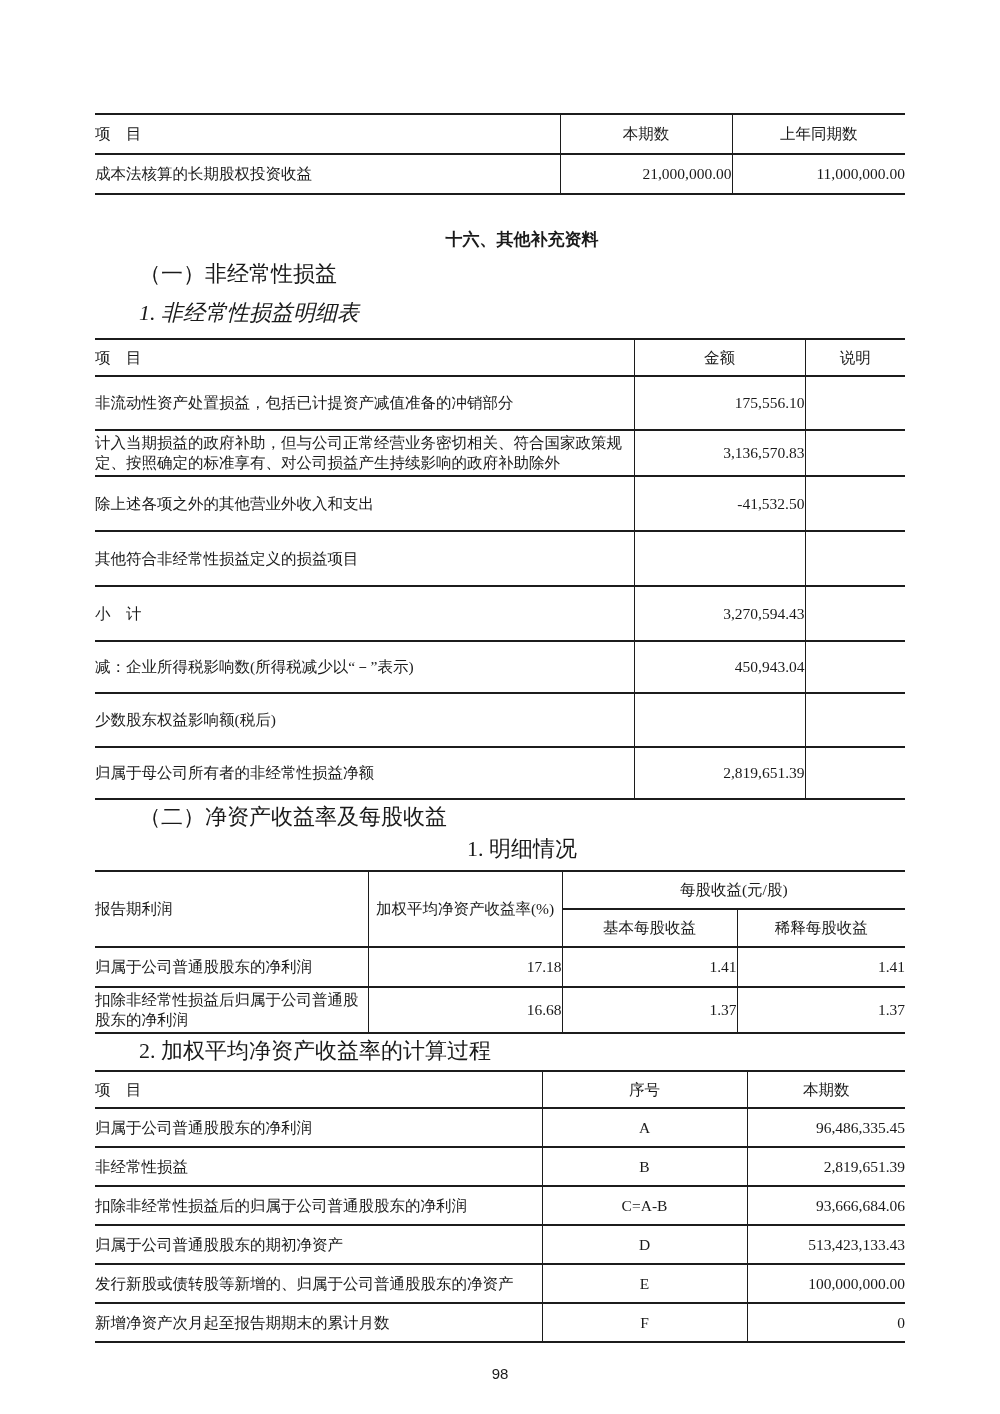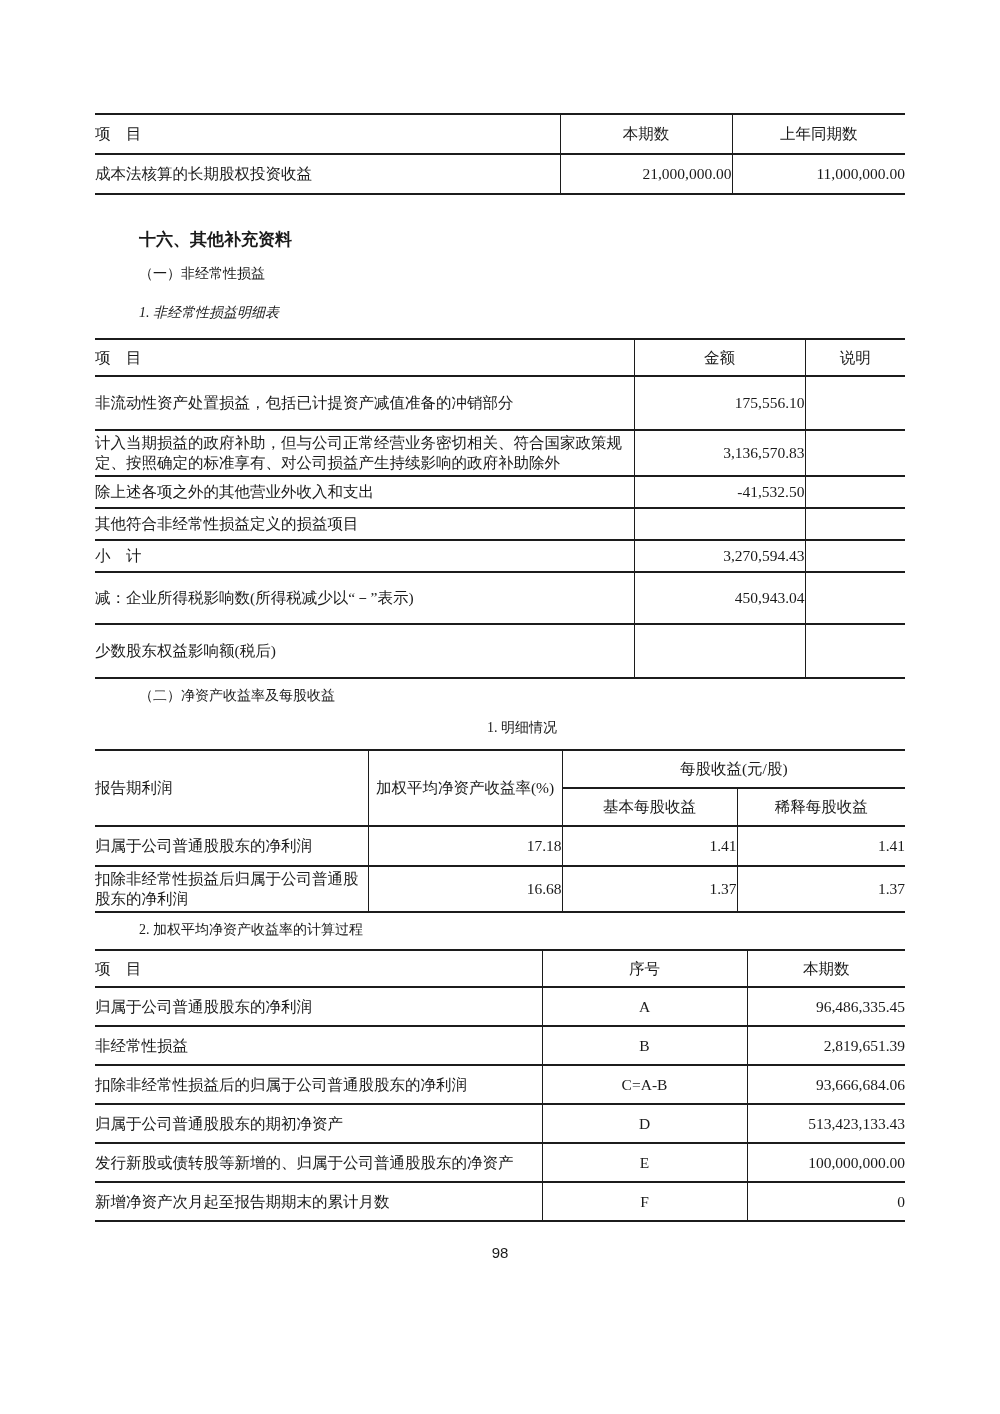--- a/index.html
+++ b/index.html
@@ -29,40 +29,40 @@
   }
   .tbl td.bl { border-left: 1.5px solid #1c1c1c; }
   .item   { text-align: left;  padding-left: 9px;  padding-right: 8px; }
   .hdr    { text-align: left;  padding-left: 28px; }
   .center { text-align: center; }
   .num    { text-align: right; padding-right: 14px; }
   .num3   { text-align: right; padding-right: 11px; }
   .ind1   { padding-left: 38px; }
   .ind2   { padding-left: 44px; }
 
-  .heading { margin-left: 44px; font-size: 14px; line-height: 24px; }
+  .heading { margin-left: 44px; font-size: 22px; line-height: 24px; }
   .h-bold  { font-weight: bold; font-size: 17px; }
 
   .mt-t1h { height: 46px; }
   .t1 tr  { height: 40px; }
 
   .t2 .hrow { height: 37px; }
   .t2 .r38 { height: 54px; }
   .t2 .r42 { height: 42px; }
-  .t2 .r39 { height: 32px; }
+  .t2 .r39 { height: 55px; }
   .t2 .r40 { height: 52px; }
 
   .t3 .hrow  { height: 38px; }
   .t3 .drow1 { height: 40px; }
   .t3 .drow2 { height: 42px; }
 
   .t4 .hrow { height: 37px; }
   .t4 tr.drow { height: 39px; }
 
-  .gap-section   { margin-top: 33px; }
+  .gap-section   { margin-top: 33px; text-align: center; }
   .gap-sub       { margin-top: 10px; }
   .gap-sub2      { margin-top: 15px; font-style: italic; }
   .gap-table2    { margin-top: 13px; }
   .gap-sub3      { margin-top: 5px; }
   .gap-sub4      { margin-top: 8px; text-align: center; }
   .gap-table3    { margin-top: 9px; }
   .gap-sub5      { margin-top: 5px; }
   .gap-table4    { margin-top: 7px; }
 
   .page-number {
@@ -142,20 +142,25 @@
       <tr class="r40">
         <td class="item">减：企业所得税影响数(所得税减少以“－”表示)</td>
         <td class="num bl">450,943.04</td>
         <td class="bl"></td>
       </tr>
       <tr class="r38">
         <td class="item ind2">少数股东权益影响额(税后)</td>
         <td class="num bl"></td>
         <td class="bl"></td>
       </tr>
+      <tr class="r40">
+        <td class="item">归属于母公司所有者的非经常性损益净额</td>
+        <td class="num bl">2,819,651.39</td>
+        <td class="bl"></td>
+      </tr>
     </tbody>
       </table>
 
     <div class="heading gap-sub3">（二）净资产收益率及每股收益</div>
     <div class="heading gap-sub4">1. 明细情况</div>
 
     <table class="tbl t3 gap-table3">
       <colgroup>
           <col style="width:273px">
           <col style="width:194px">

